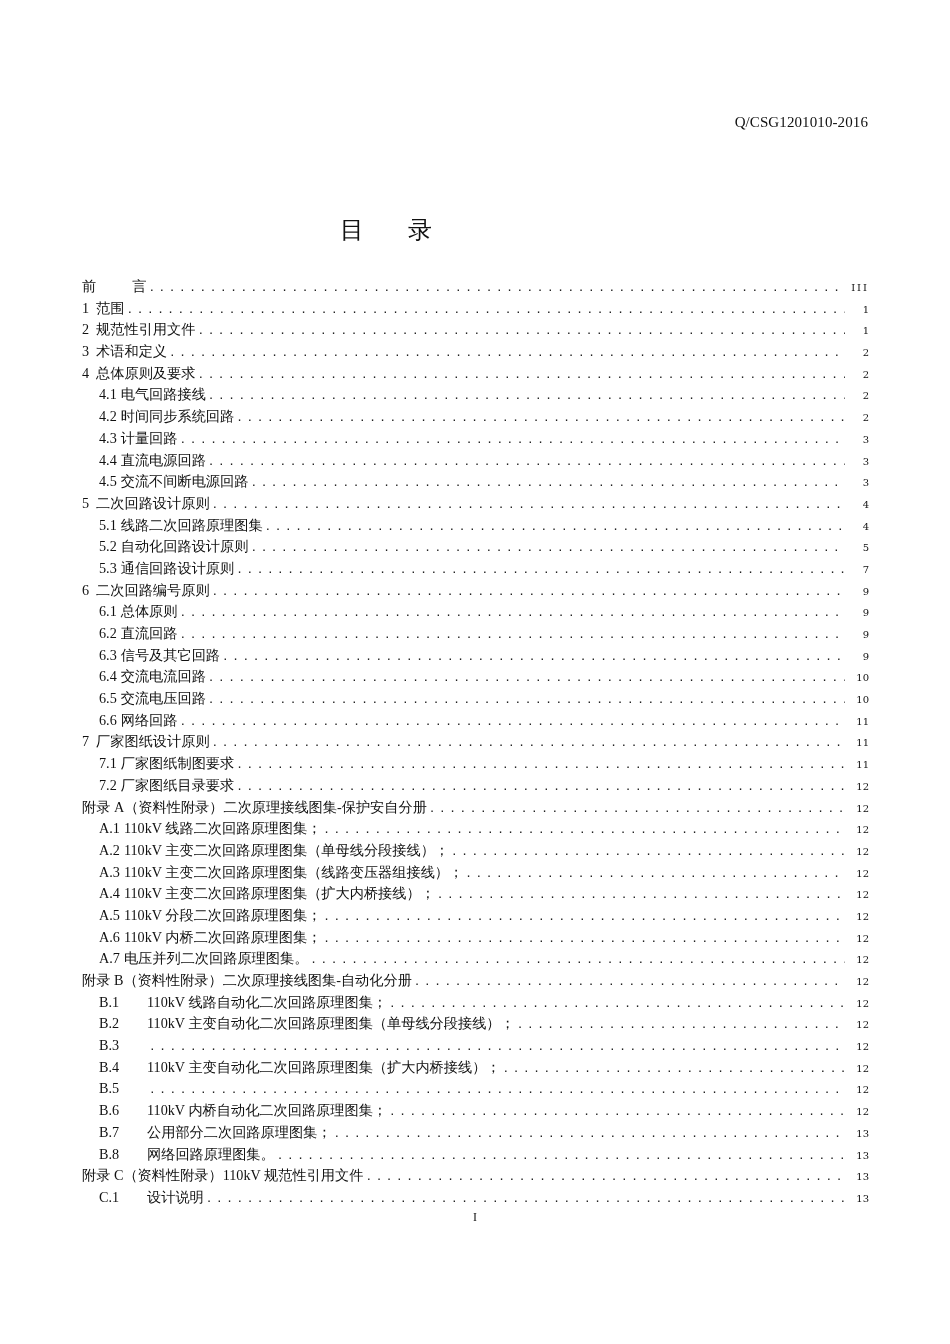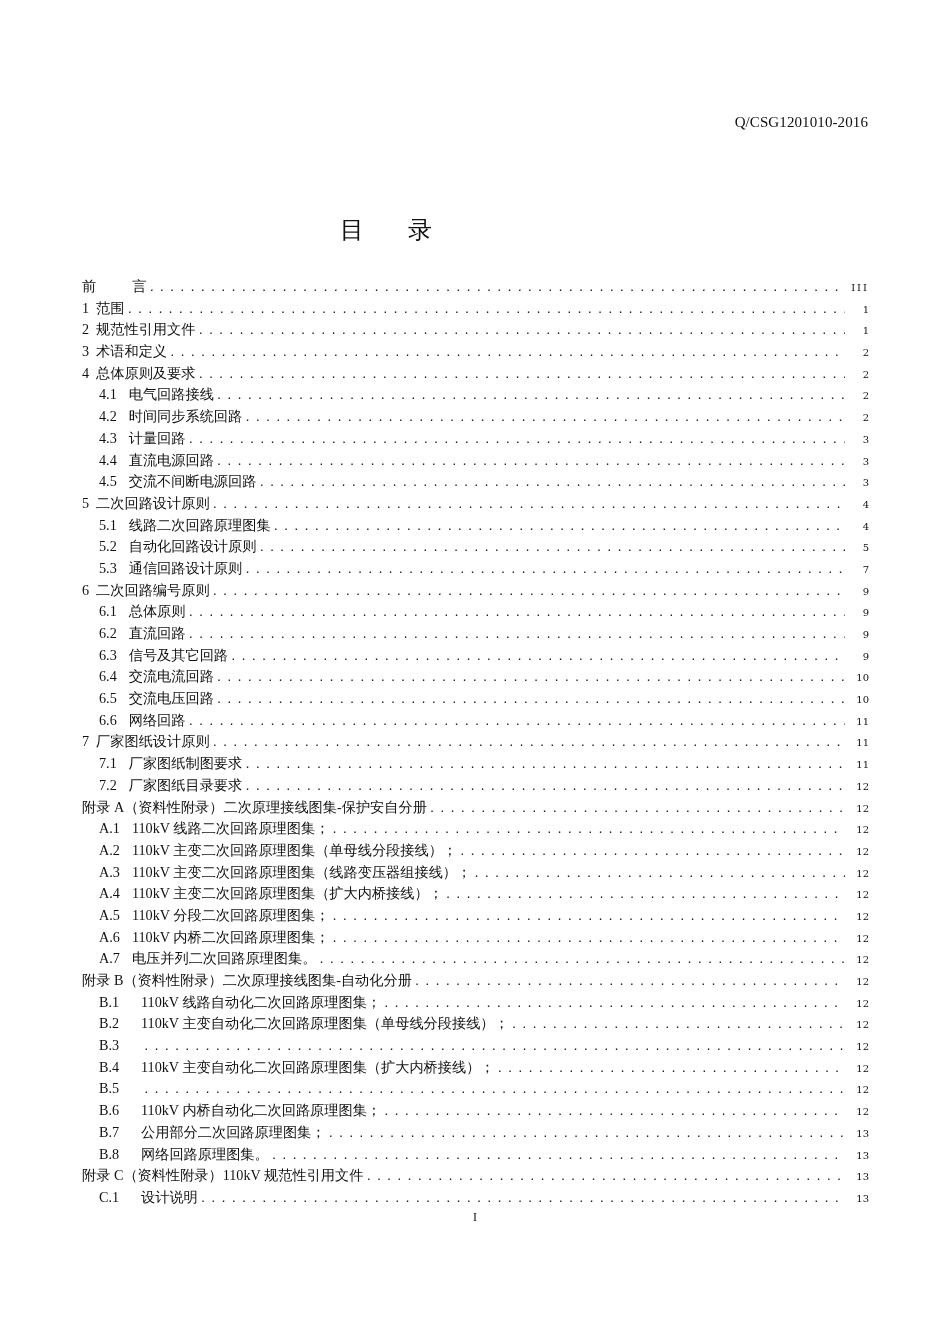--- a/index.html
+++ b/index.html
@@ -19,22 +19,22 @@
     .page-title span.gap { display: inline-block; width: 44px; }
     .toc {
       position: absolute; top: 276px; left: 82px; width: 787px;
     }
     .toc-row {
       display: flex; align-items: baseline; height: 21.7px;
       font-size: 14.2px; line-height: 21.7px; white-space: nowrap;
     }
     .toc-row.l2 { padding-left: 17px; }
     .toc-row .num { margin-right: 7px; }
-    .toc-row.l2 .num { margin-right: 12px; }
-    .toc-row.b .num { margin-right: 16px; min-width: 26px; }
+    .toc-row.l2 .num { margin-right: 4px; }
+    .toc-row.b .num { margin-right: 22px; min-width: 26px; }
     .toc-row .title { }
     .toc-row .leader {
       flex: 1; overflow: hidden; margin: 0 4px 0 2px;
       font-family: "DejaVu Sans Mono", monospace; font-size: 11px;
       letter-spacing: 3.6px; color: #222;
     }
     .toc-row .leader::before {
       content: "..................................................................................................................................................................................................................";
     }
     .toc-row .page {

